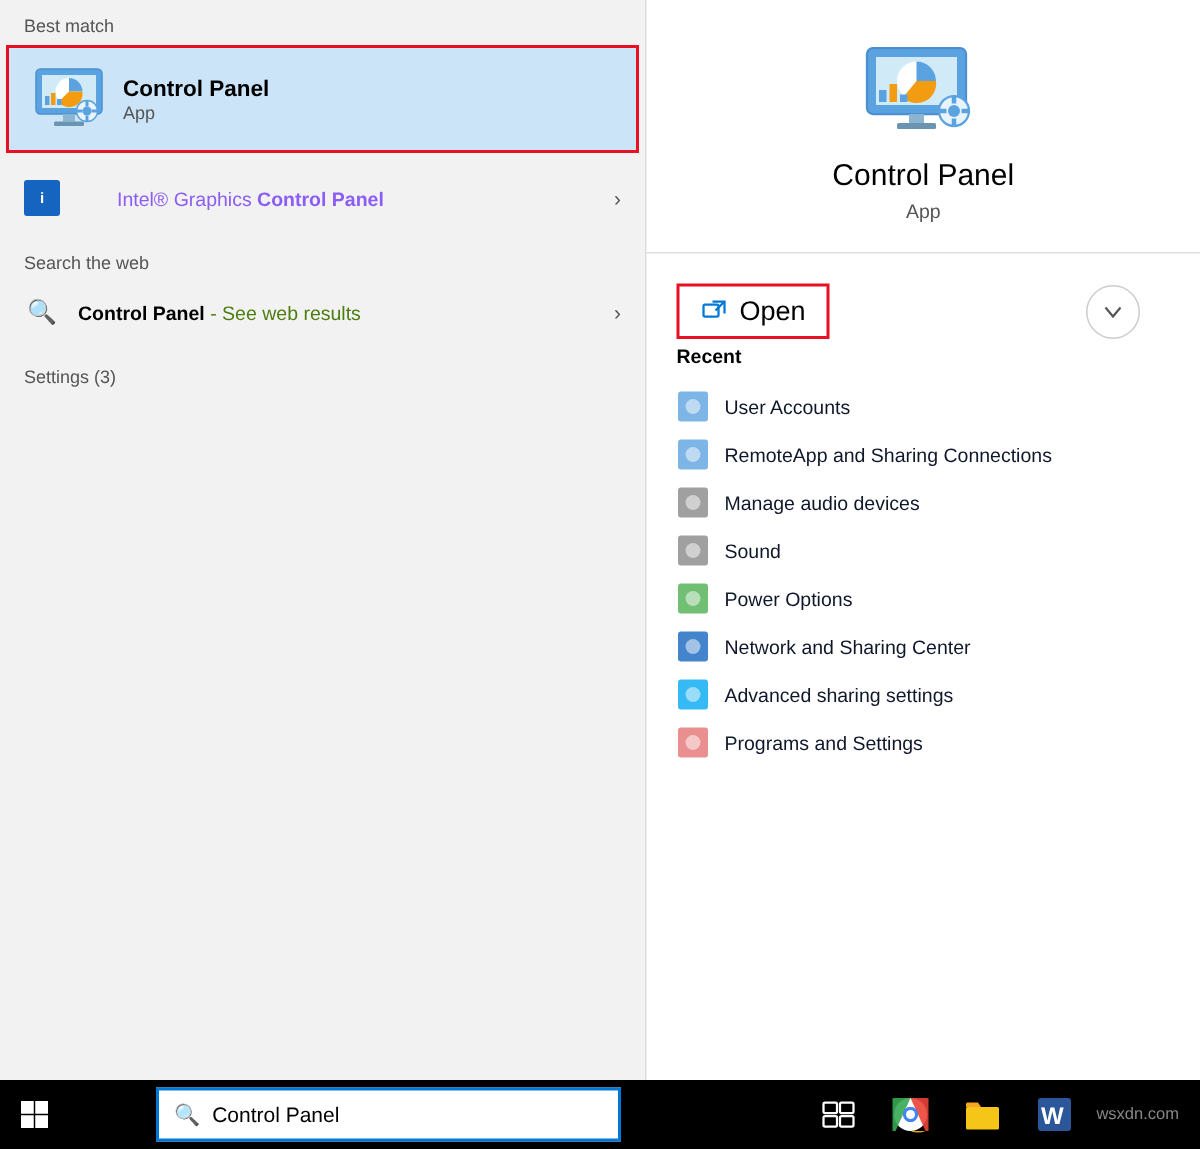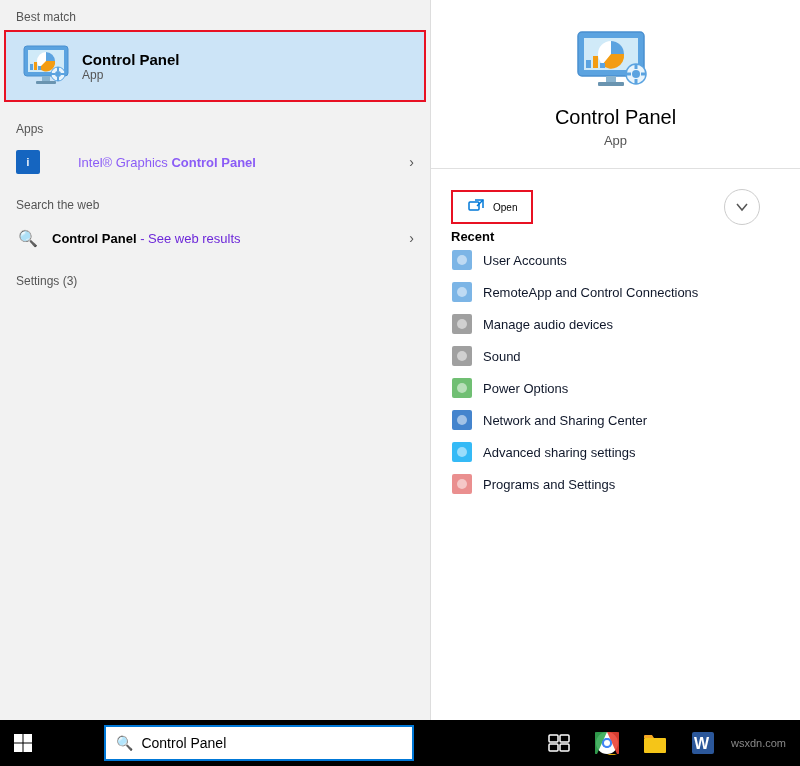--- a/index.html
+++ b/index.html
@@ -130,21 +130,21 @@
       font-size: 13px;
       color: #000;
       flex: 1;
     }
 
     .web-text .highlight {
       font-weight: 700;
     }
 
     .web-subtext {
-      color: #6d28d9;
+      color: #4d7c0f;
     }
 
     
     .settings-section {
       margin-top: 6px;
     }
 
     
     .right-panel {
       flex: 1;
@@ -183,21 +183,21 @@
     }
 
     .open-btn {
       display: flex;
       align-items: center;
       gap: 8px;
       padding: 6px 14px;
       background: #fff;
       border: 2px solid #e81123;
       cursor: pointer;
-      font-size: 10px;
+      font-size: 18px;
       color: #000;
     }
 
     .open-icon {
       width: 18px;
       height: 18px;
       display: flex;
       align-items: center;
       justify-content: center;
     }
@@ -218,20 +218,21 @@
 
     .recent-section {
       width: 100%;
       padding: 0 20px;
     }
 
     .recent-label {
       font-size: 13px;
       font-weight: 600;
       color: #000;
+      margin-bottom: 10px;
     }
 
     .recent-item {
       display: flex;
       align-items: center;
       padding: 5px 0;
       cursor: pointer;
     }
 
     .recent-icon {
@@ -371,21 +372,20 @@
           <rect x="16" y="24" width="3" height="4" fill="#5ba3e0"></rect>
         </svg>
       </div>
       <div class="best-match-info">
         <div class="item-title">Control Panel</div>
         <div class="item-subtitle">App</div>
       </div>
     </div>
 
     <div class="apps-section">
-      <div class="section-label">Apps</div>
       <div class="app-item">
         <div class="app-icon">
           <div class="intel-icon">i</div>
         </div>
         <div class="app-name">Intel® Graphics <span>Control Panel</span></div>
         <span class="chevron-right">›</span>
       </div>
     </div>
 
     <div class="web-section">
@@ -465,21 +465,21 @@
       <rect x="1" y="1" width="20" height="20" rx="2" fill="#5ba3e0" opacity="0.8"></rect>
       <circle cx="11" cy="11" r="5" fill="rgba(255,255,255,0.5)"></circle>
     </svg></div>
             <span class="recent-name">User Accounts</span>
           </div>
           <div class="recent-item">
             <div class="recent-icon"><svg width="22" height="22" viewBox="0 0 22 22">
       <rect x="1" y="1" width="20" height="20" rx="2" fill="#5ba3e0" opacity="0.8"></rect>
       <circle cx="11" cy="11" r="5" fill="rgba(255,255,255,0.5)"></circle>
     </svg></div>
-            <span class="recent-name">RemoteApp and Control Connections</span>
+            <span class="recent-name">RemoteApp and Sharing Connections</span>
           </div>
           <div class="recent-item">
             <div class="recent-icon"><svg width="22" height="22" viewBox="0 0 22 22">
       <rect x="1" y="1" width="20" height="20" rx="2" fill="#888" opacity="0.8"></rect>
       <circle cx="11" cy="11" r="5" fill="rgba(255,255,255,0.5)"></circle>
     </svg></div>
             <span class="recent-name">Manage audio devices</span>
           </div>
           <div class="recent-item">
             <div class="recent-icon"><svg width="22" height="22" viewBox="0 0 22 22">

